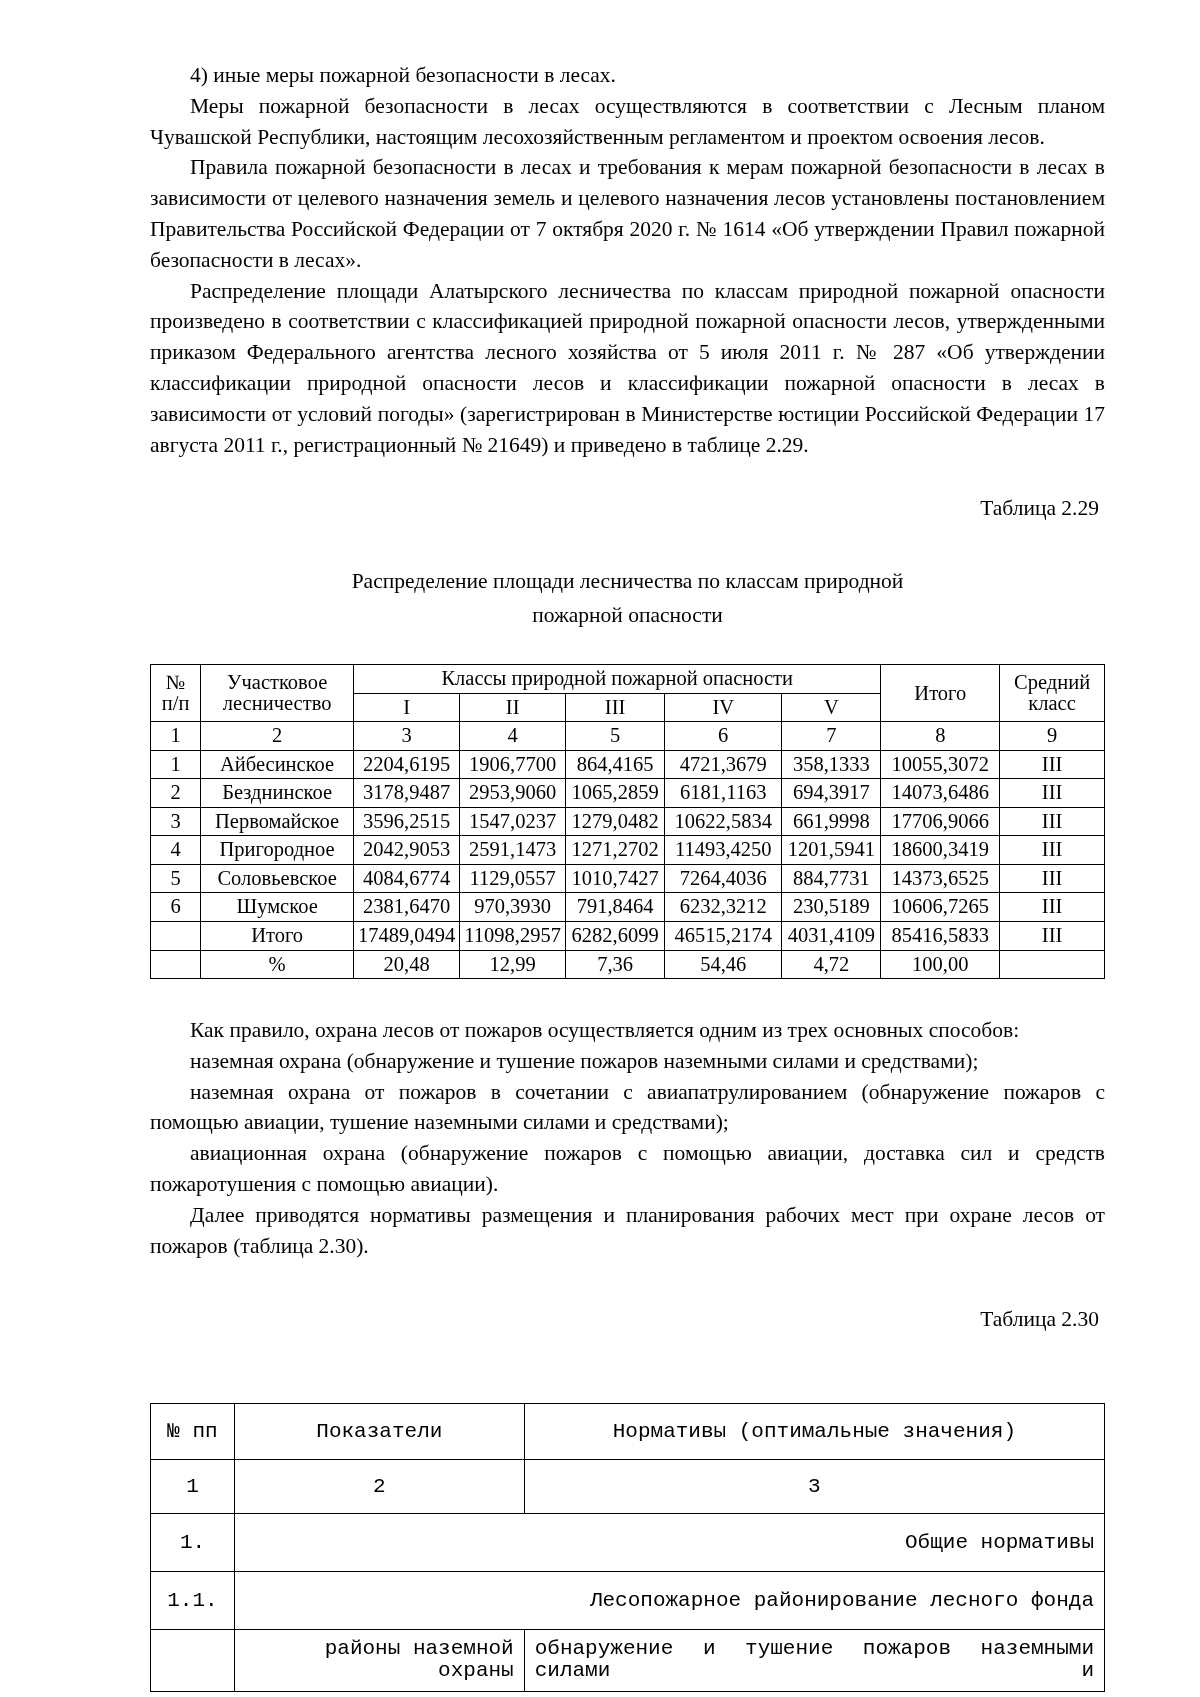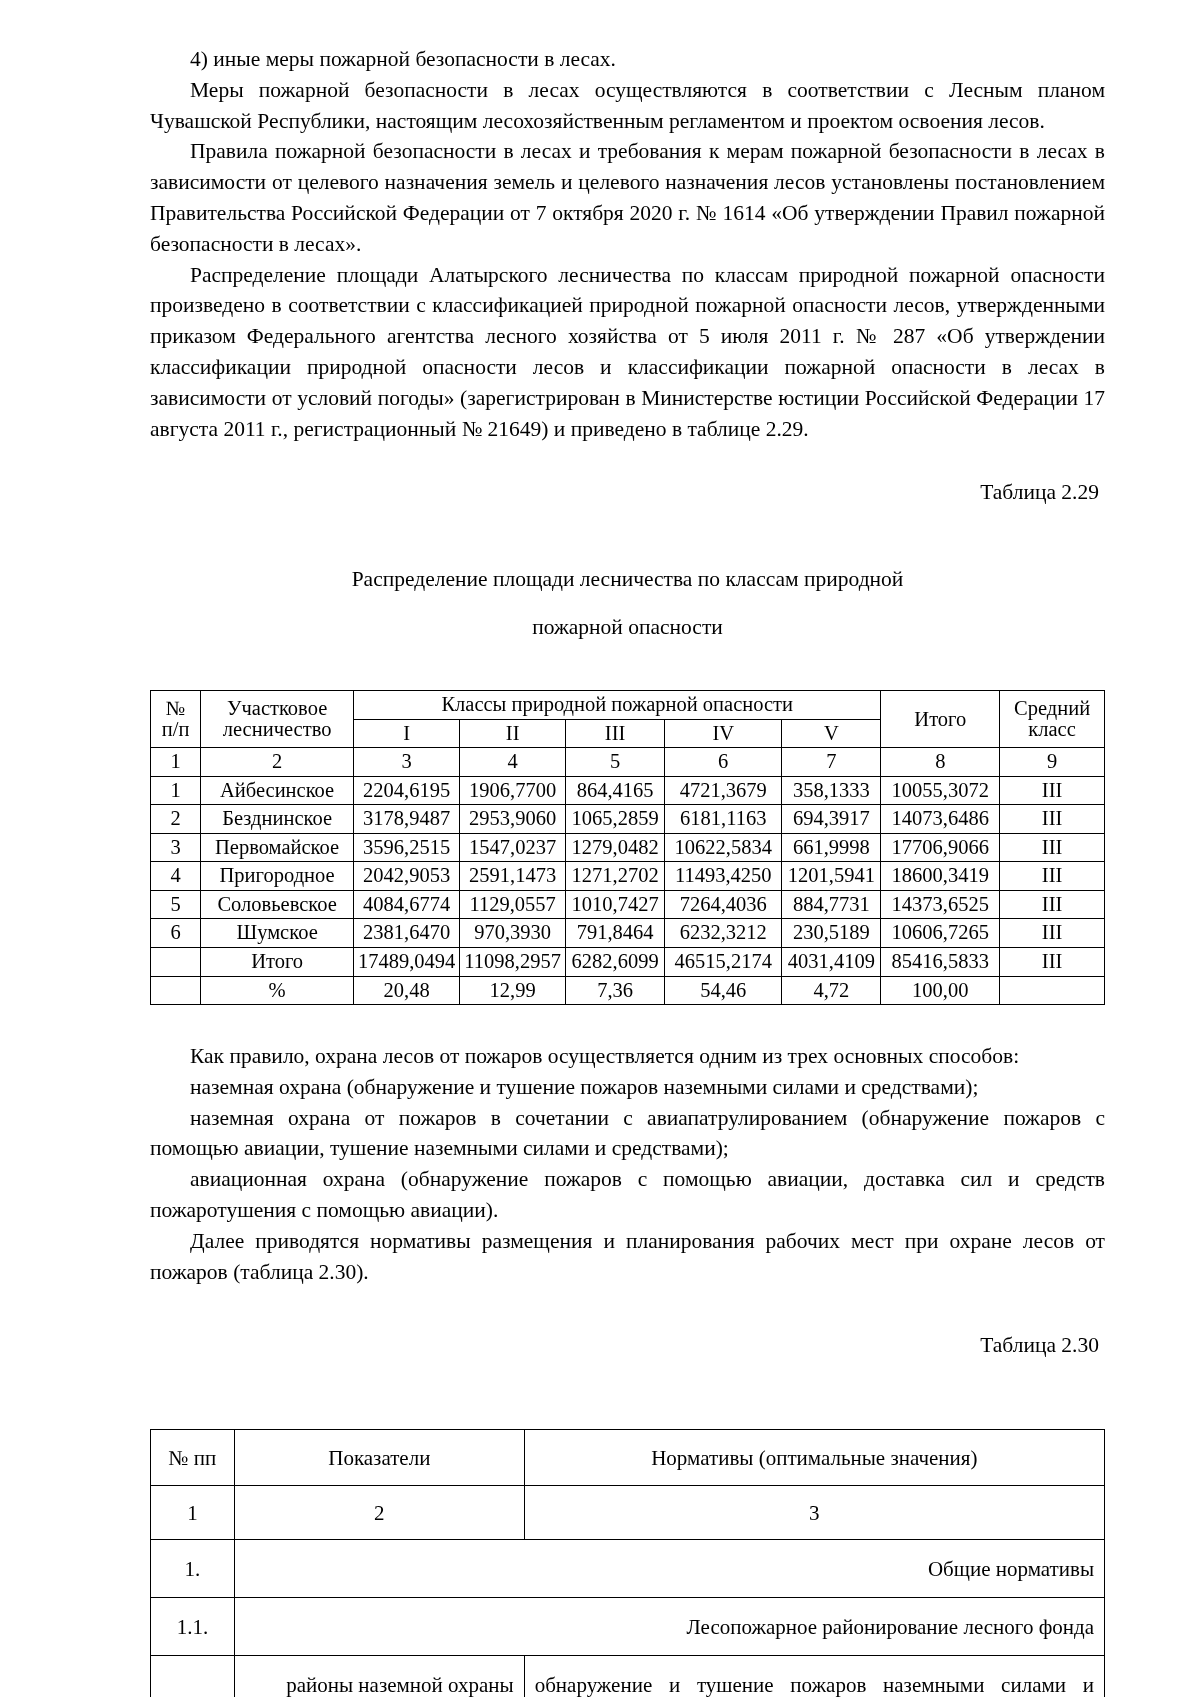--- a/index.html
+++ b/index.html
@@ -13,21 +13,21 @@
     width: 1200px;
     height: 1697px;
     font-family: "Liberation Serif", "DejaVu Serif", serif;
     color: #000000;
     -webkit-font-smoothing: antialiased;
   }
   .page {
     position: relative;
     width: 1200px;
     height: 1697px;
-    padding: 44px 95px 0 150px;
+    padding: 60px 95px 0 150px;
   }
   
   .para {
     font-size: 21.5px;
     line-height: 30.8px;
     text-align: justify;
     text-indent: 40px;
     margin: 0;
     hyphens: none;
   }
@@ -39,21 +39,21 @@
     font-size: 21.5px;
     line-height: 28px;
     text-align: right;
     margin: 4px;
     padding-right: 2px;
   }
   .table-caption {
     font-size: 21.5px;
     line-height: 30px;
     text-align: center;
-    margin: 18px;
+    margin: 4px;
   }
 
   
   table.doc {
     border-collapse: collapse;
     width: 100%;
     font-size: 20.5px;
     line-height: 1.05;
   }
   table.doc td, table.doc th {
@@ -74,20 +74,21 @@
   .col-cls4  { width: 120px; }
   .col-itg   { width: 122px; }
   .col-sr    { width: 110px; }
 
   
   table.t230 { width: 955px; font-size: 21px; }
   table.t230 td {
     border: 1.4px solid #000;
     padding: 8px 10px;
     vertical-align: middle;
+    font-family: Liberation Mono, monospace;
   }
   table.t230 td.c { text-align: center; }
   table.t230 td.l { text-align: right; }
   table.t230 td.j { text-align: justify; text-align-last: justify; }
   table.t230 .r-head td { height: 56px; }
   table.t230 .r-numline td { height: 54px; }
   table.t230 .r-body td { height: 58px; }
   .t230-col1 { width: 84px; }
   .t230-col2 { width: 290px; }
   .t230-col3 { width: 581px; }

